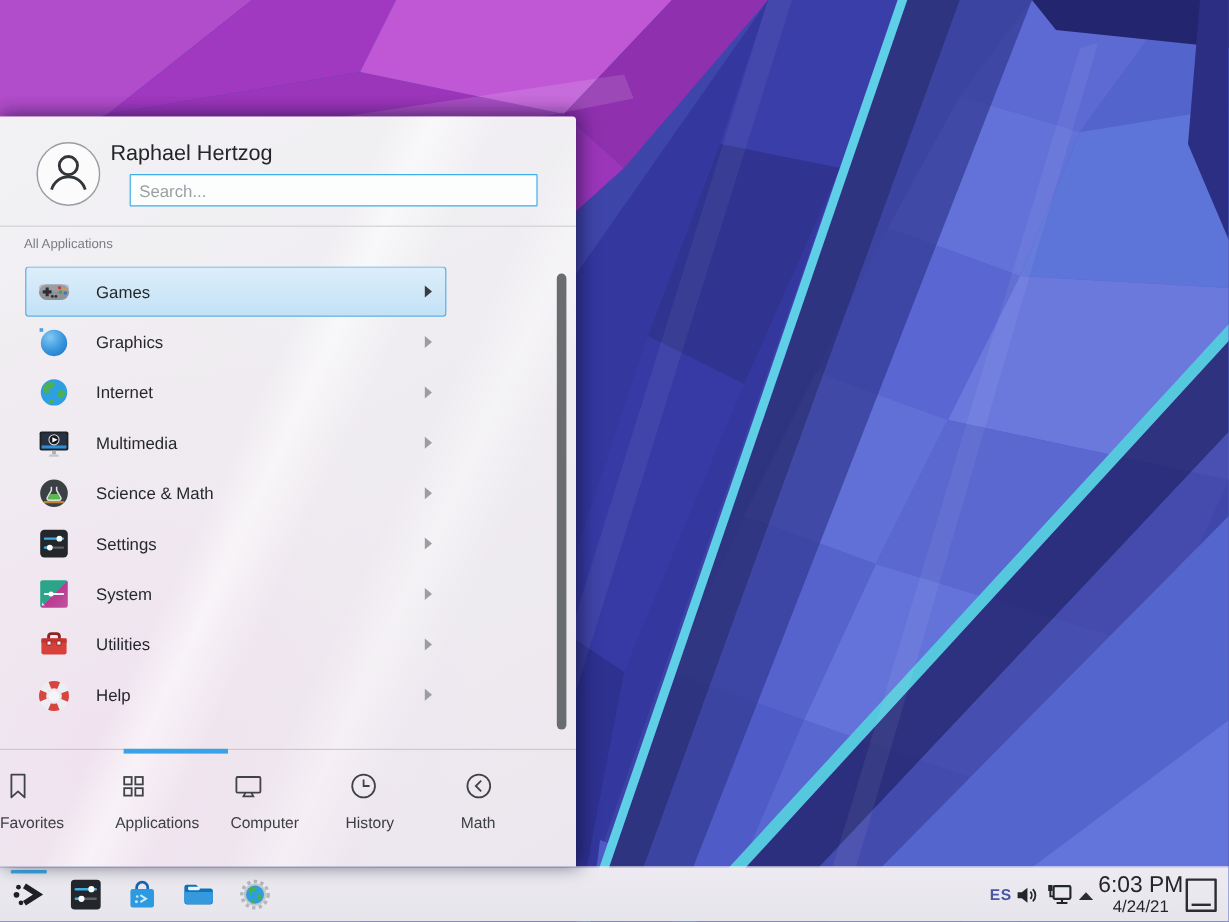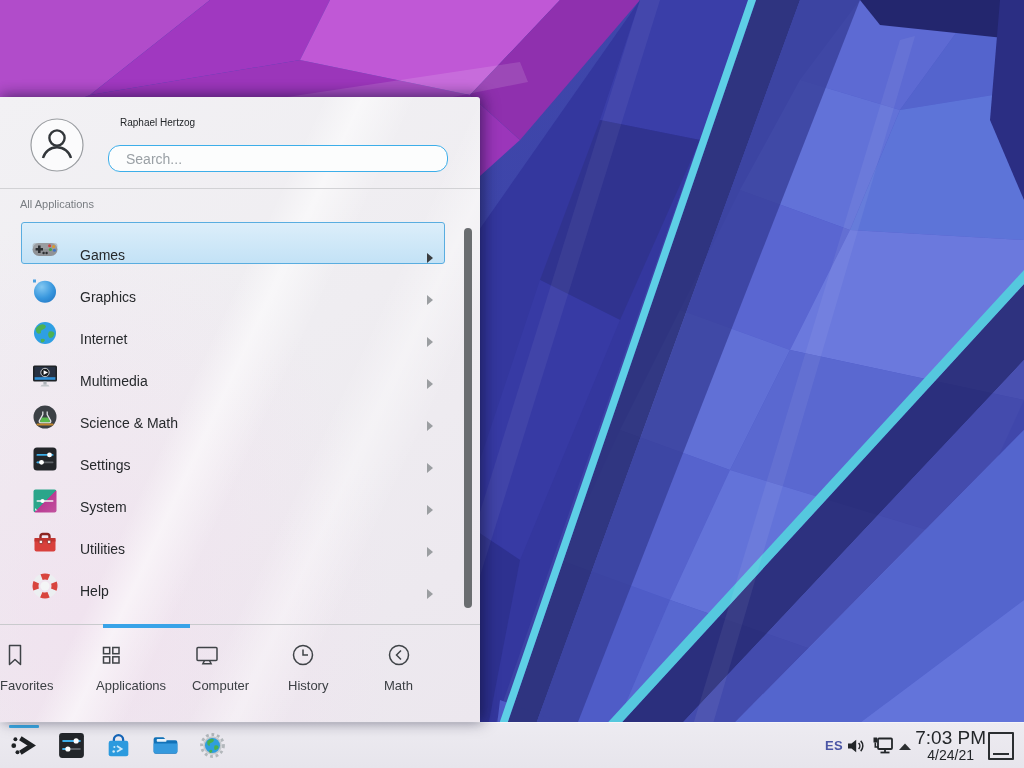--- a/index.html
+++ b/index.html
@@ -34,32 +34,32 @@
     box-shadow:4px 0 16px rgba(10,10,40,.4), 0 -3px 12px rgba(10,10,40,.25);
     overflow:hidden; }
   #launcher::before { content:""; position:absolute; inset:0; pointer-events:none;
     background:
       linear-gradient(115deg, transparent 42%, rgba(255,255,255,.55) 47%, transparent 54%,
         transparent 62%, rgba(255,255,255,.38) 68%, transparent 75%),
       radial-gradient(ellipse at 18% 85%, rgba(242,220,238,.55), transparent 55%); }
 
   #lh { position:absolute; left:0; top:0; width:100%; height:91px; }
   #avatar { position:absolute; left:30px; top:21px; width:54px; height:54px; }
-  #user-name { position:absolute; left:120px; top:20px; font-size:10px; color:#232629; }
+  #user-name { position:absolute; left:92px; top:20px; font-size:18px; color:#232629; }
   #search-wrap { position:absolute; left:108px; top:48px; width:340px; height:27px; }
-  #search-input { width:100%; height:100%; border:1px solid #3daee9; border-radius:12px;
-    background:#fcfdfd; font-size:14px; color:#232629; padding:0 17px;
+  #search-input { width:100%; height:100%; border:1px solid #3daee9; border-radius:1px;
+    background:#fcfdfd; font-size:14px; color:#232629; padding:0 7px;
     font-family:"Liberation Sans","DejaVu Sans",sans-serif; outline:none; }
   #search-input::placeholder { color:#9aa0a5; }
   #hdr-sep { position:absolute; left:0; top:91px; width:100%; height:1px; background:#d2d2d5; }
   #section-label { position:absolute; left:20px; top:101px; font-size:11px; color:#797d82; }
 
   #cat-list { position:absolute; left:0; top:125px; width:100%; height:401px; overflow:hidden; }
-  .row { position:relative; margin:0 0 0 21px; width:424px; height:42px;
-    display:flex; align-items:flex-end; border:1px solid transparent; border-radius:3px; cursor:pointer; }
+  .row { position:relative; margin:0 0 0 21px; width:351px; height:42px;
+    display:flex; align-items:center; border:1px solid transparent; border-radius:3px; cursor:pointer; }
   .row.selected { background:linear-gradient(#dceefa,#c3e2f6); border-color:#59ade0; }
   .cicon { width:28px; height:28px; margin-left:9px; flex:0 0 28px; }
   .cicon svg { width:28px; height:28px; display:block; }
   .clabel { margin-left:21px; font-size:14px; color:#26292c; }
   .arrow { margin-left:auto; margin-right:11px; width:0; height:0;
     border-left:6px solid #9b9ea1; border-top:5px solid transparent; border-bottom:5px solid transparent; }
   .row.selected .arrow { border-left-color:#3a3d40; }
 
   #scrollbar { position:absolute; left:464px; top:131px; width:8px; height:380px;
     background:#6a6d70; border-radius:4px; }
@@ -189,21 +189,21 @@
         <rect x="9" y="4.5" width="14" height="10.5" rx="1" fill="none" stroke="#232629" stroke-width="1.8"></rect>
         <line x1="16" y1="15" x2="16" y2="18" stroke="#232629" stroke-width="1.8"></line>
         <line x1="11.5" y1="18.5" x2="20.5" y2="18.5" stroke="#232629" stroke-width="1.8"></line>
         <rect x="4.5" y="3.5" width="3.6" height="5" fill="#232629"></rect>
         <path d="M6.3 8.5 V13 h3" fill="none" stroke="#232629" stroke-width="1.6"></path>
       </svg>
       <svg class="tray-svg" width="16" height="12" viewBox="0 0 16 12">
         <path d="M2 10 L8 3.5 L14 10 z" fill="#2b2e31"></path>
       </svg>
       <div id="clock">
-        <div class="time">7:03 PM</div>
+        <div class="time">6:03 PM</div>
         <div class="date">4/24/21</div>
       </div>
       <div id="show-desktop"></div>
     </div>
   </div>
 
   <div id="launcher">
 
     <div id="lh">
       <svg id="avatar" viewBox="0 0 54 54">

